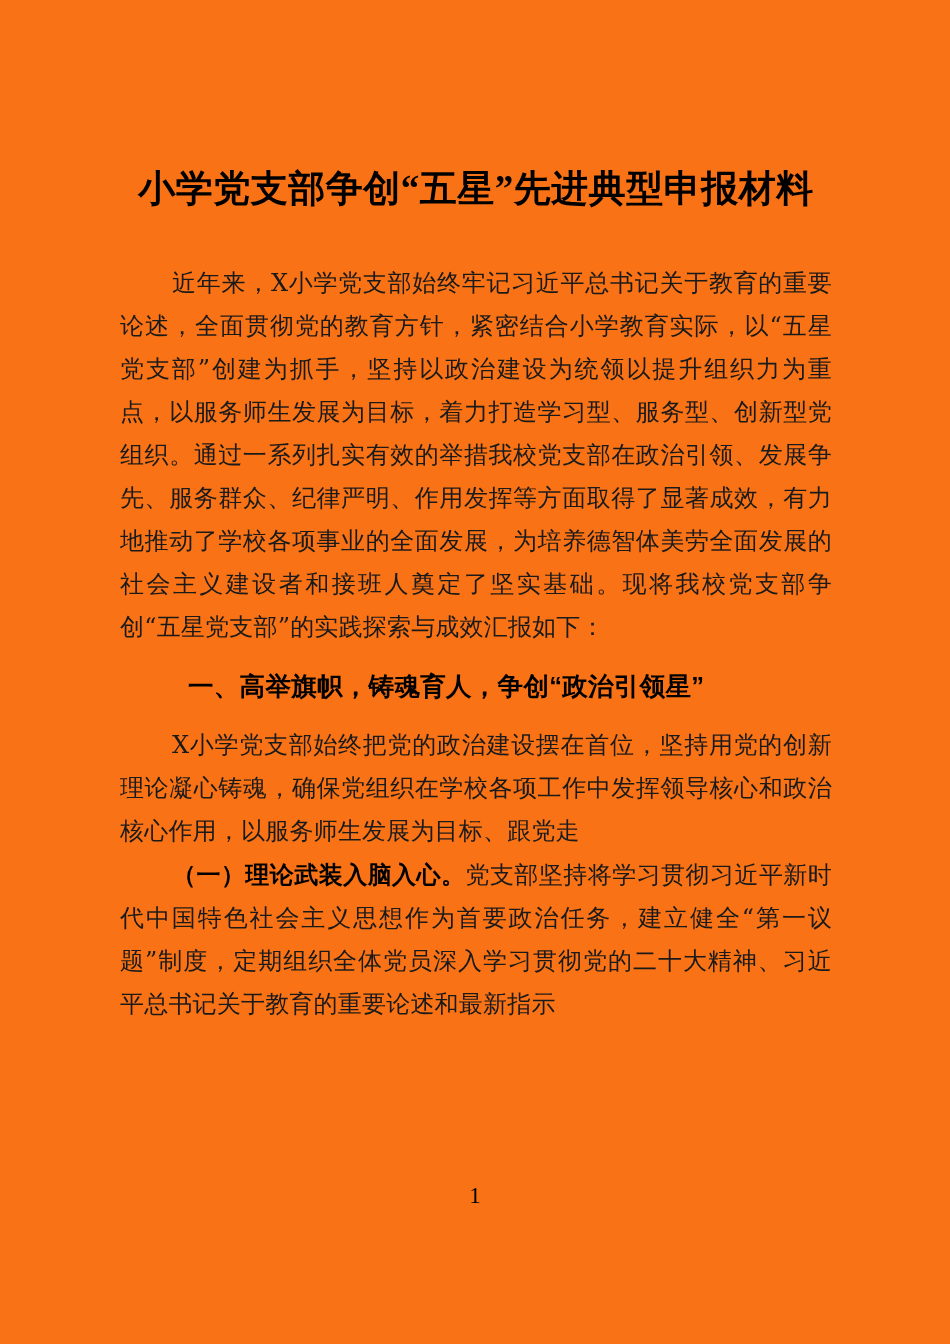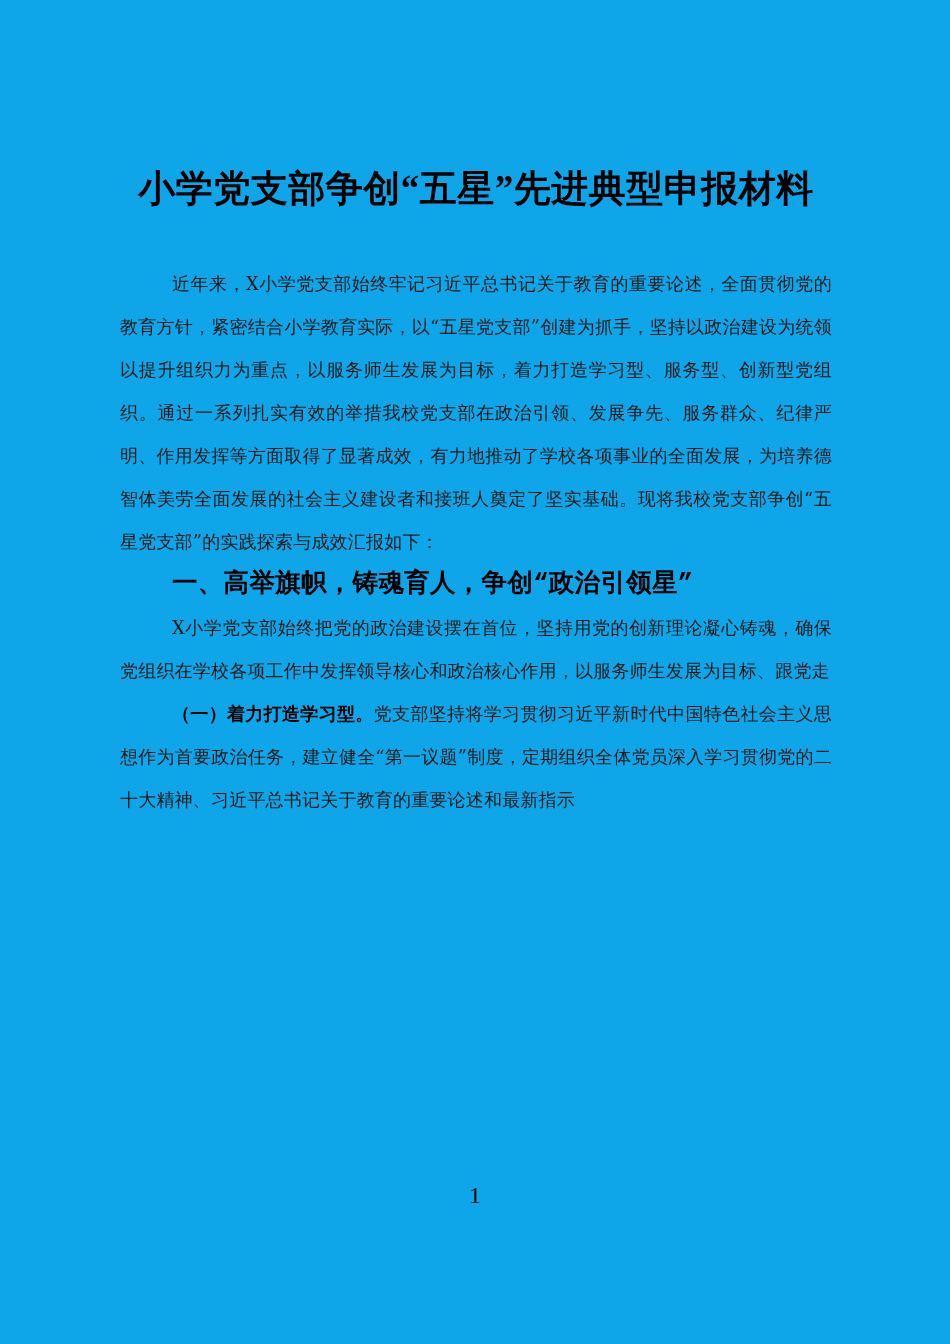--- a/index.html
+++ b/index.html
@@ -15,21 +15,21 @@
     color: #000000;
     overflow: hidden;
   }
 
   .page {
     position: absolute;
     left: 0;
     top: 0;
     width: 950px;
     height: 1344px;
-    background: #0ea5e9;
+    background: #f97316;
   }
 
   .content {
     position: absolute;
     left: 120px;
     top: 0;
     width: 712px;
   }
 
   
@@ -46,38 +46,38 @@
     color: #000;
     text-align: justify;
     text-align-last: center;
   }
 
   
   .para {
     margin: 0;
     padding: 0;
     font-family: "DejaVu Serif", "Liberation Serif", serif;
-    font-size: 18px;
+    font-size: 24px;
     line-height: 43px;
     text-align: justify;
     text-justify: inter-ideograph;
     text-indent: 52px;
     color: #1a1a1a;
     letter-spacing: 0.2px;
   }
 
   .para.first-para {
     margin-top: 45px;
   }
 
   
   .section-heading {
-    margin: 0;
+    margin: 16px;
     padding: 0;
-    font-family: Liberation Mono, monospace;
+    font-family: Liberation Sans, sans-serif;
     font-weight: bold;
     font-size: 25.5px;
     line-height: 43px;
     text-indent: 52px;
     text-align: left;
     color: #000;
     letter-spacing: 0.3px;
   }
 
   
@@ -108,19 +108,19 @@
   <div class="content">
 
     <h1 class="doc-title">小学党支部争创“五星”先进典型申报材料</h1>
 
     <p class="para first-para">近年来，X小学党支部始终牢记习近平总书记关于教育的重要论述，全面贯彻党的教育方针，紧密结合小学教育实际，以“五星党支部”创建为抓手，坚持以政治建设为统领以提升组织力为重点，以服务师生发展为目标，着力打造学习型、服务型、创新型党组织。通过一系列扎实有效的举措我校党支部在政治引领、发展争先、服务群众、纪律严明、作用发挥等方面取得了显著成效，有力地推动了学校各项事业的全面发展，为培养德智体美劳全面发展的社会主义建设者和接班人奠定了坚实基础。现将我校党支部争创“五星党支部”的实践探索与成效汇报如下：</p>
 
     <p class="section-heading">一、高举旗帜，铸魂育人，争创“政治引领星”</p>
 
     <p class="para">X小学党支部始终把党的政治建设摆在首位，坚持用党的创新理论凝心铸魂，确保党组织在学校各项工作中发挥领导核心和政治核心作用，以服务师生发展为目标、跟党走</p>
 
-    <p class="para"><span class="lead">（一）着力打造学习型。</span><span>党支部坚持将学习贯彻习近平新时代中国特色社会主义思想作为首要政治任务，建立健全“第一议题”制度，定期组织全体党员深入学习贯彻党的二十大精神、习近平总书记关于教育的重要论述和最新指示</span></p>
+    <p class="para"><span class="lead">（一）理论武装入脑入心。</span><span>党支部坚持将学习贯彻习近平新时代中国特色社会主义思想作为首要政治任务，建立健全“第一议题”制度，定期组织全体党员深入学习贯彻党的二十大精神、习近平总书记关于教育的重要论述和最新指示</span></p>
 
   </div>
 
   <div class="page-number">1</div>
 
 </div>
 
 </body></html>

